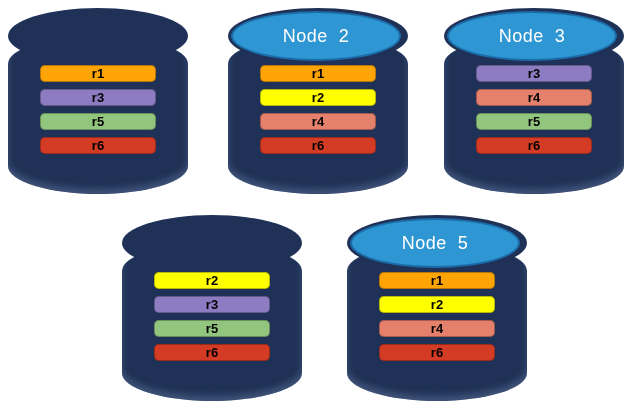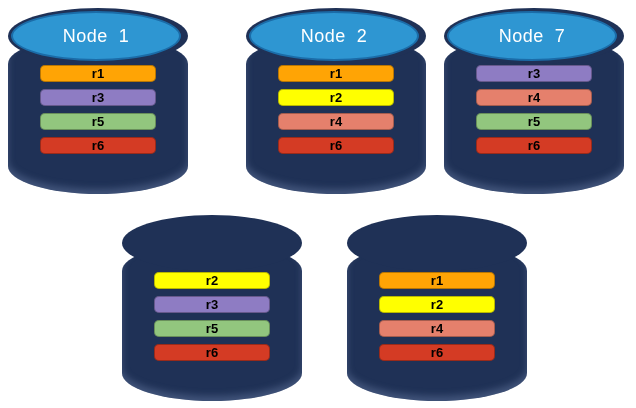--- a/index.html
+++ b/index.html
@@ -69,50 +69,47 @@
   }
 </style>
 </head>
 <body>
 
 <div class="canvas">
 
   <div class="cylinder" style="left:8px; top:8px;">
     <div class="cyl-body"></div>
     <div class="cyl-rim"></div>
-    <div class="cyl-top">
-      <span class="cyl-label">Node  1</span>
-    </div>
     <div class="bars">
       <div class="bar" style="background: rgb(255, 164, 5);">r1</div>
       <div class="bar" style="background: rgb(142, 124, 195);">r3</div>
       <div class="bar" style="background: rgb(146, 198, 126);">r5</div>
       <div class="bar" style="background: rgb(212, 59, 36);">r6</div>
     </div>
   </div>
 
-  <div class="cylinder" style="left:228px; top:8px;margin-left:18px;">
+  <div class="cylinder" style="left:228px; top:8px;">
     <div class="cyl-body"></div>
     <div class="cyl-rim"></div>
     <div class="cyl-top">
       <span class="cyl-label">Node  2</span>
     </div>
     <div class="bars">
       <div class="bar" style="background: rgb(255, 164, 5);">r1</div>
       <div class="bar" style="background: rgb(255, 255, 0);">r2</div>
       <div class="bar" style="background: rgb(229, 128, 108);">r4</div>
       <div class="bar" style="background: rgb(212, 59, 36);">r6</div>
     </div>
   </div>
 
   <div class="cylinder" style="left:444px; top:8px;">
     <div class="cyl-body"></div>
     <div class="cyl-rim"></div>
     <div class="cyl-top">
-      <span class="cyl-label">Node  7</span>
+      <span class="cyl-label">Node  3</span>
     </div>
     <div class="bars">
       <div class="bar" style="background: rgb(142, 124, 195);">r3</div>
       <div class="bar" style="background: rgb(229, 128, 108);">r4</div>
       <div class="bar" style="background: rgb(146, 198, 126);">r5</div>
       <div class="bar" style="background: rgb(212, 59, 36);">r6</div>
     </div>
   </div>
 
   <div class="cylinder" style="left:122px; top:215px;">
@@ -122,20 +119,23 @@
       <div class="bar" style="background: rgb(255, 255, 0);">r2</div>
       <div class="bar" style="background: rgb(142, 124, 195);">r3</div>
       <div class="bar" style="background: rgb(146, 198, 126);">r5</div>
       <div class="bar" style="background: rgb(212, 59, 36);">r6</div>
     </div>
   </div>
 
   <div class="cylinder" style="left:347px; top:215px;">
     <div class="cyl-body"></div>
     <div class="cyl-rim"></div>
+    <div class="cyl-top">
+      <span class="cyl-label">Node  5</span>
+    </div>
     <div class="bars">
       <div class="bar" style="background: rgb(255, 164, 5);">r1</div>
       <div class="bar" style="background: rgb(255, 255, 0);">r2</div>
       <div class="bar" style="background: rgb(229, 128, 108);">r4</div>
       <div class="bar" style="background: rgb(212, 59, 36);">r6</div>
     </div>
   </div>
 
 </div>
 

